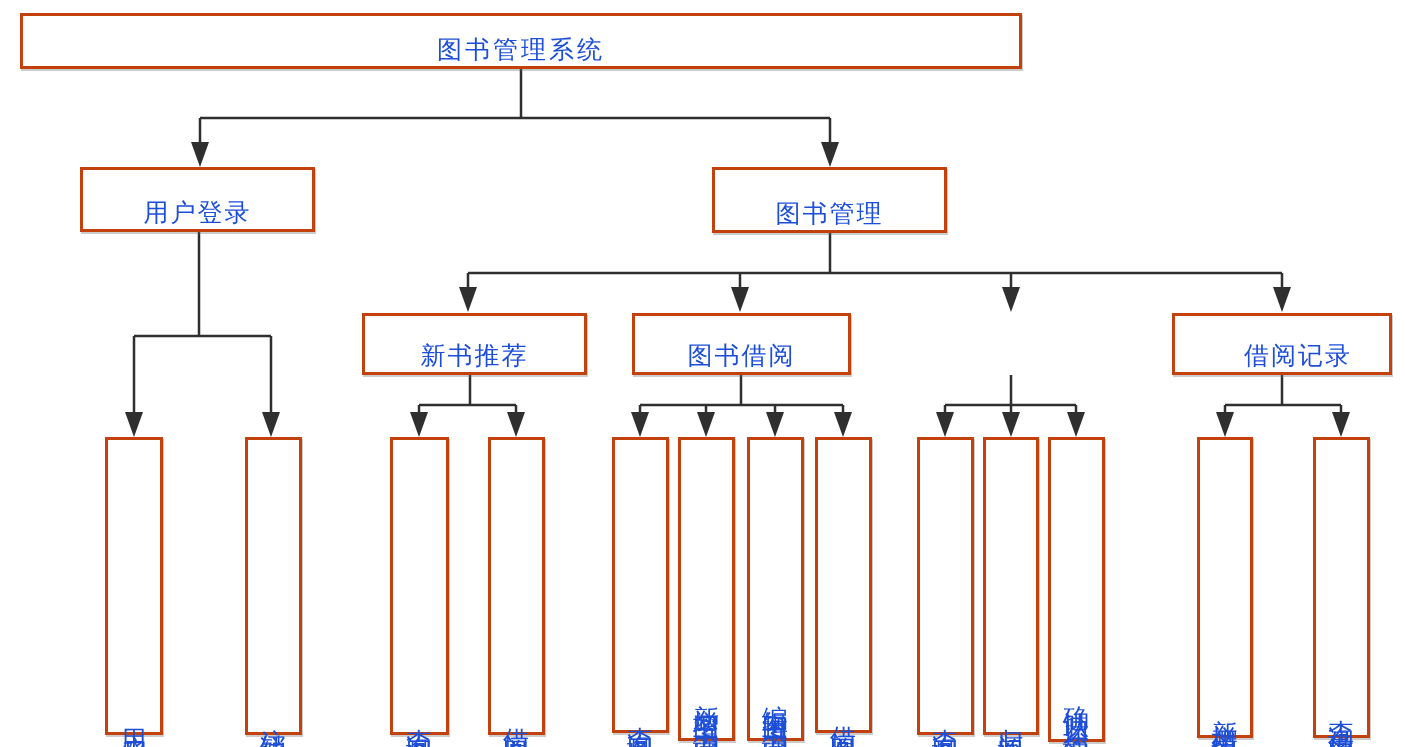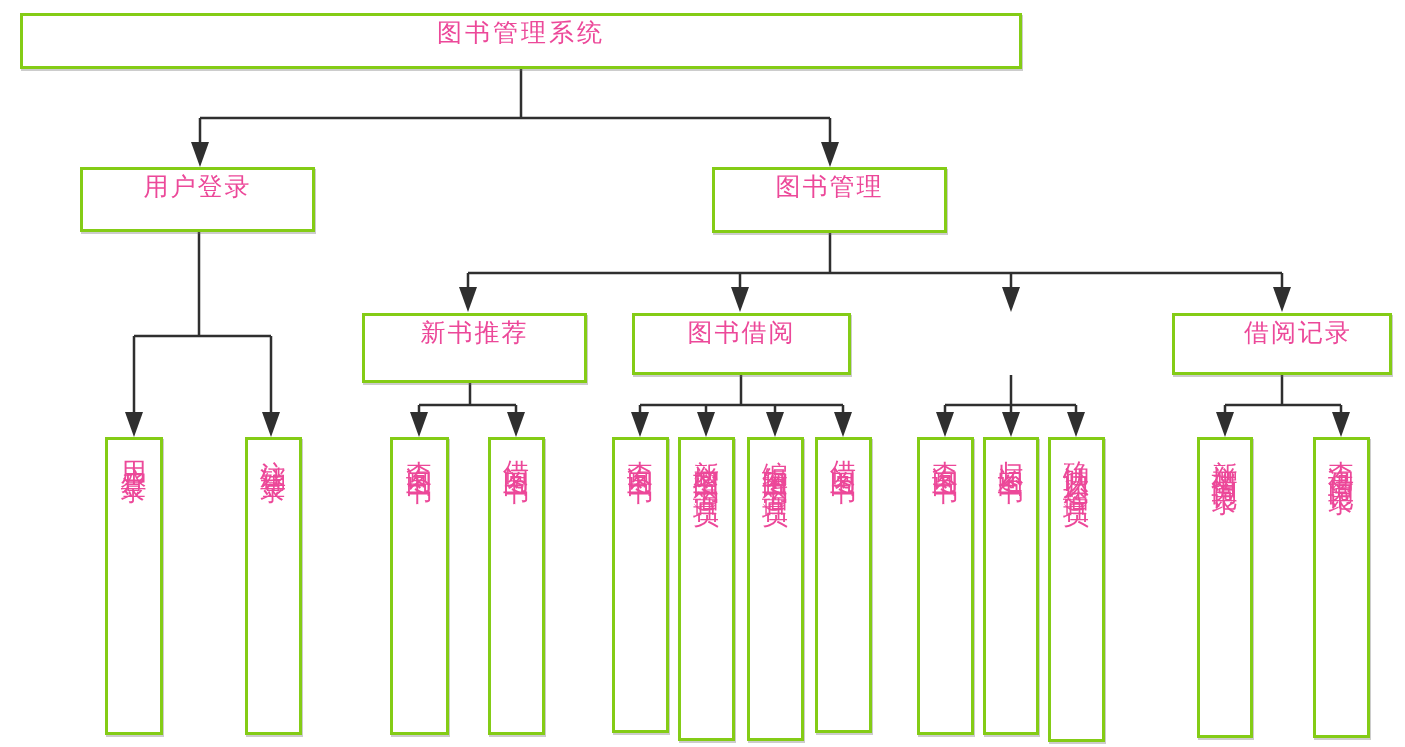--- a/index.html
+++ b/index.html
@@ -7,24 +7,24 @@
     position:relative;
     width:1405px;height:747px;
     background:#ffffff;
     font-family:"Liberation Sans", sans-serif;
     overflow:hidden;
   }
   .wires{position:absolute;left:0;top:0;z-index:0;}
   .box{
     position:absolute;
     box-sizing:border-box;
-    border:3px solid #84cc16;
+    border:3px solid #c2410c;
     background:#ffffff;
-    color:#ec4899;
-    display:flex;align-items:flex-start;justify-content:center;
+    color:#1d4ed8;
+    display:flex;align-items:flex-end;justify-content:center;
     box-shadow:1px 2px 0 rgba(110,110,110,0.35);
     z-index:1;
   }
   .h-label{font-size:25px;letter-spacing:2px;white-space:nowrap;}
   .root-label{font-size:25px;letter-spacing:3px;}
   .v-text{
     writing-mode:vertical-rl;
     text-orientation:mixed;
     font-size:26px;
     letter-spacing:6px;
@@ -83,21 +83,21 @@
     <span>图书管理系统</span>
   </div>
 
   <div class="box h-label" style="left:80px;top:167px;width:235px;height:65px;">
     <span>用户登录</span>
   </div>
   <div class="box h-label" style="left:712px;top:167px;width:235px;height:66px;font-family:Liberation Mono, monospace;">
     <span>图书管理</span>
   </div>
 
-  <div class="box h-label" style="left:362px;top:313px;width:225px;height:70px;">
+  <div class="box h-label" style="left:362px;top:313px;width:225px;height:62px;">
     <span>新书推荐</span>
   </div>
   <div class="box h-label" style="left:632px;top:313px;width:219px;height:62px;">
     <span>图书借阅</span>
   </div>
   <div class="box h-label" style="left:1172px;top:313px;width:220px;height:62px;padding-left:32px;">
     <span>借阅记录</span>
   </div>
 
   <div class="box" style="left:105px;top:437px;width:58px;height:298px;">

